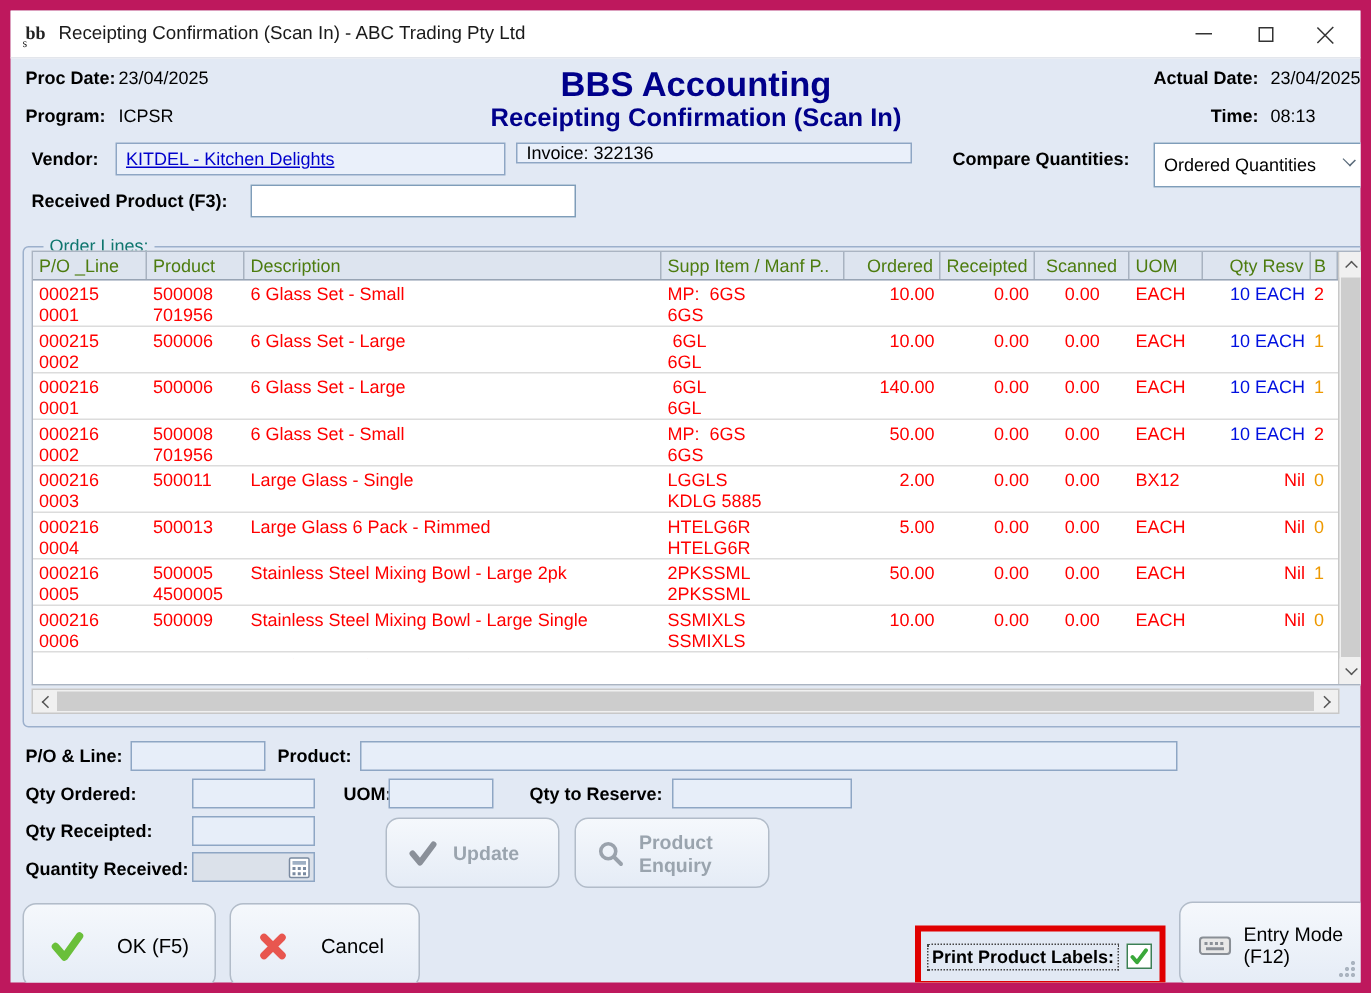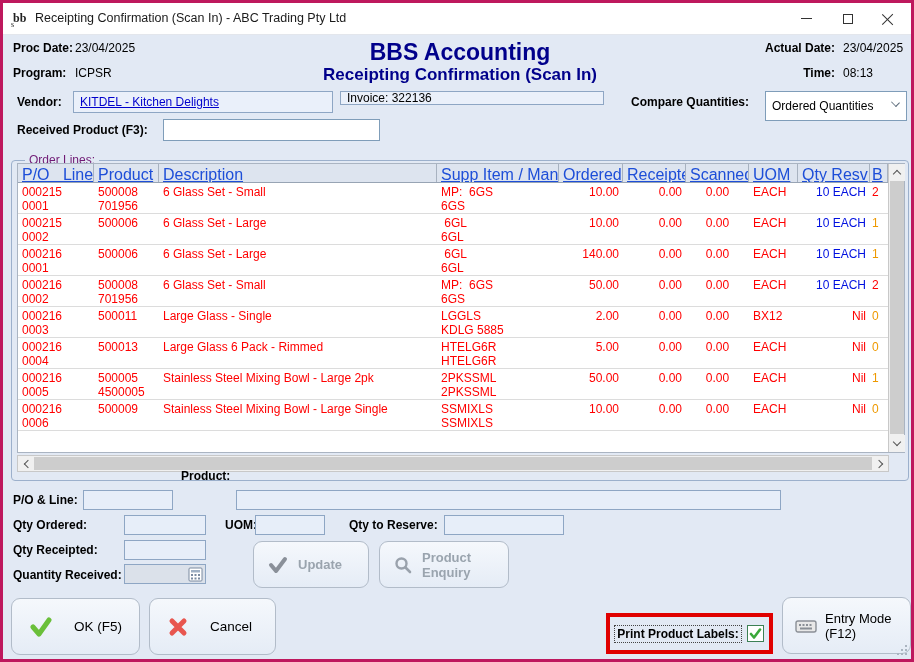--- a/index.html
+++ b/index.html
@@ -1,20 +1,20 @@
 <!DOCTYPE html>
 <html><head>
 <meta charset="utf-8">
 <style>
   * { box-sizing: border-box; margin: 0; padding: 0; }
   html,body { background:#9aa4b0; }
   body { font-family: "Liberation Sans", sans-serif; }
   .window {
     position: relative; width: 914px; height: 662px;
-    background: #e2e9f4; border: 3px solid #be185d; overflow: hidden;
+    background: #e2e9f4; border: 7px solid #be185d; overflow: hidden;
   }
   
   .titlebar { position:absolute; left:0; top:0; width:100%; height:32px; background:#ffffff; border-bottom:1px solid #e3e6ec; }
   .app-icon { position:absolute; left:8px; top:7px; width:18px; height:18px; }
   .title-text { position:absolute; left:32px; top:8px; font-size:12.5px; color:#1a1a1a; }
   .winbtn { position:absolute; top:0; width:34px; height:31px; display:flex; align-items:center; justify-content:center; }
   .winbtn.min { right:88px; } .winbtn.max { right:46px; } .winbtn.close { right:6px; }
   .glyph-min { width:11px; height:1px; background:#333; }
   .glyph-max { width:10px; height:10px; border:1px solid #333; }
   .glyph-close { position:relative; width:12px; height:12px; }
@@ -39,24 +39,24 @@
   .vendor-box { position:absolute; left:70px; top:88px; width:260px; height:22px; }
   .vendor-link { color:#0000CC; text-decoration:underline; cursor:pointer; }
   .invoice-box { position:absolute; left:337px; top:88px; width:264px; height:14px; }
   .compare-l { position:absolute; left:628px; top:92px; }
   .compare-select { position:absolute; left:762px; top:88px; width:142px; height:22px; background:#fff; border:1px solid #7f9db9; font-size:12px; display:flex; align-items:center; padding:14px 6px; }
   .chev-down { position:absolute; right:7px; top:7px; width:7px; height:7px; border-right:1.6px solid #5a6a7a; border-bottom:1.6px solid #5a6a7a; transform:rotate(45deg) scale(1,.8); }
   .rp-l { position:absolute; left:14px; top:120px; }
   .rp-input { position:absolute; left:160px; top:116px; width:217px; height:22px; background:#fff; border:1px solid #7f9db9; font-size:12px; padding:0 5px; font-family:"Liberation Sans",sans-serif; }
   
   .groupbox { position:absolute; left:8px; top:157px; width:898px; height:321px; border:1px solid #9cb0cc; border-radius:4px; }
-  .group-label { position:absolute; left:22px; top:150px; background:#e2e9f4; padding:0 4px; font-size:12px; color:#701a75; }
+  .group-label { position:absolute; left:22px; top:150px; background:#e2e9f4; padding:0 4px; font-size:12px; color:#0f766e; }
   
   .grid { position:absolute; left:14px; top:160px; width:888px; height:290px; background:#fff; border:1px solid #aab4c2; }
-  .thead { display:flex; height:19px; background:#dde4ef; border-bottom:1px solid #98a4b4; font-size:16px; color:#1d4ed8; width:870px;text-decoration:underline; }
+  .thead { display:flex; height:19px; background:#dde4ef; border-bottom:1px solid #98a4b4; font-size:12px; color:#4d7c0f; width:870px; }
   .th { border-right:1px solid #a8b2c0; padding:2px 4px 0 4px; overflow:hidden; white-space:nowrap; }
   .tbody { position:relative; width:870px; height:252px; overflow:hidden; }
   .tr { display:flex; height:31px; border-bottom:1px solid #dcdcdc; font-size:12px; color:#FF0000; }
   .td { padding:2px 4px 0 4px; overflow:hidden; white-space:pre; line-height:14px; }
   .c-po{width:76px;} .c-prod{width:65px;} .c-desc{width:278px;} .c-supp{width:122px;}
   .c-ord{width:64px;text-align:right;} .c-rec{width:63px;text-align:right;} .c-scan{width:63px;text-align:center;}
   .c-uom{width:49px;} .c-resv{width:72px;text-align:right;} .c-extra{width:18px;padding-left:2px;}
   .c-resv [data-state="reserved"]{ color:#0010E0; }
   .c-resv [data-state="nil"]{ color:#FF0000; }
   .c-extra [data-state="red"]{ color:#FF0000; }
@@ -70,21 +70,21 @@
   .hscroll .arrow { position:absolute; top:0; width:16px; height:15px; display:flex; align-items:center; justify-content:center; }
   .hscroll .left { left:0; } .hscroll .right { right:0; }
   .hscroll .thumb { position:absolute; left:16px; top:1px; height:13px; width:838px; background:#cdcdcd; }
   .ch { width:6px; height:6px; border-right:1.5px solid #555; border-bottom:1.5px solid #555; }
   .ch.u { transform:rotate(-135deg); margin-top:3px; } .ch.d { transform:rotate(45deg); margin-bottom:3px; }
   .ch.l { transform:rotate(135deg); margin-left:3px; } .ch.r { transform:rotate(-45deg); margin-right:3px; }
   
   .fbox { position:absolute; background:#e7eef9; border:1px solid #8ea6c4; height:20px; }
   .d-po-l { position:absolute; left:10px; top:490px; }
   .d-po-b { left:80px; top:487px; width:90px; }
-  .d-prod-l { position:absolute; left:178px; top:466px; }
+  .d-prod-l { position:absolute; left:178px; top:490px; }
   .d-prod-b { left:233px; top:487px; width:545px; }
   .d-qo-l { position:absolute; left:10px; top:515px; }
   .d-qo-b { left:121px; top:512px; width:82px; }
   .d-uom-l { position:absolute; left:222px; top:515px; }
   .d-uom-b { left:252px; top:512px; width:70px; }
   .d-qr-l { position:absolute; left:346px; top:515px; }
   .d-qr-b { left:441px; top:512px; width:120px; }
   .d-qrec-l { position:absolute; left:10px; top:540px; }
   .d-qrec-b { left:121px; top:537px; width:82px; }
   .d-recv-l { position:absolute; left:10px; top:565px; }

